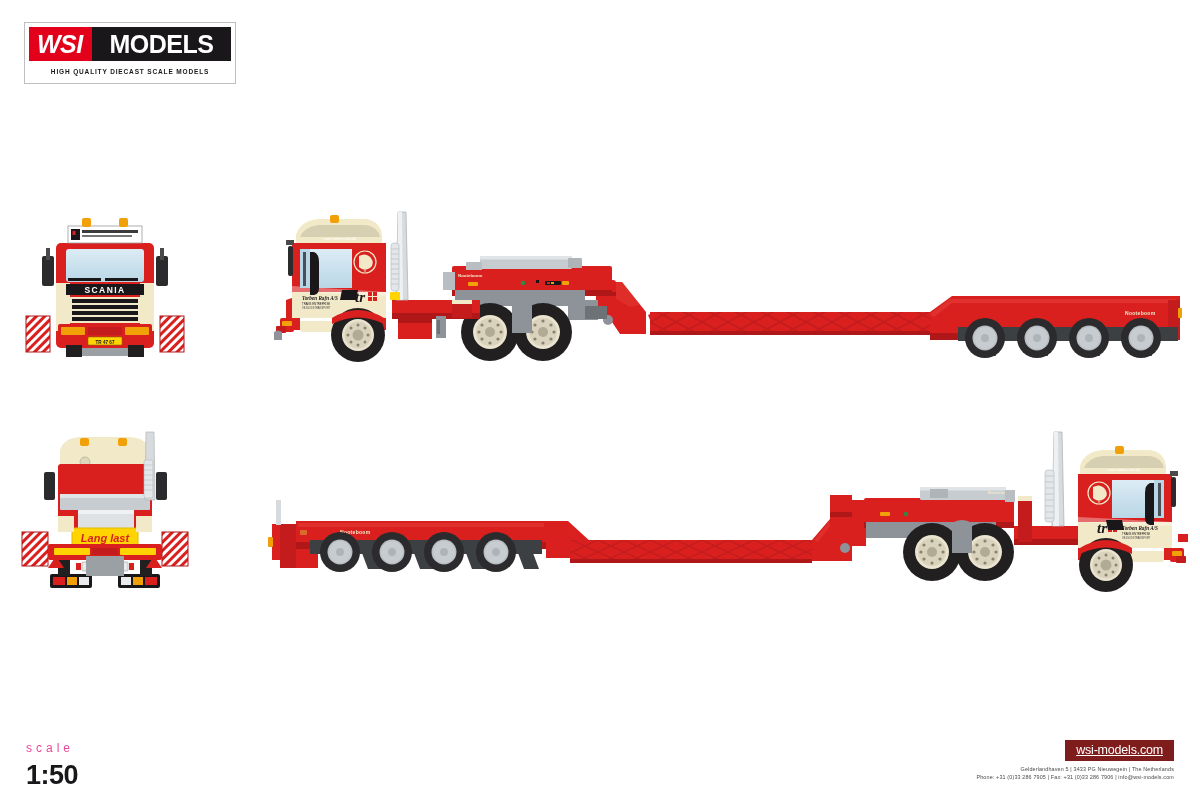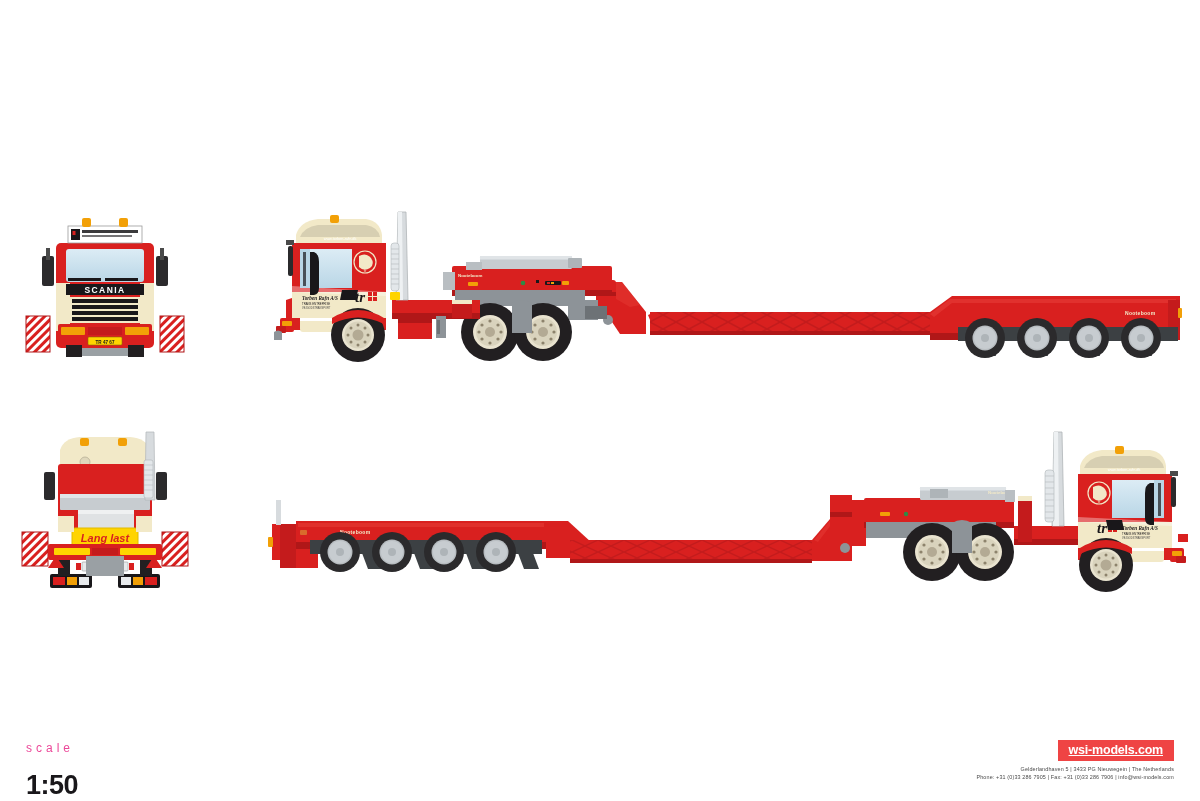--- a/index.html
+++ b/index.html
@@ -57,40 +57,47 @@
     letter-spacing:0.85px;
     color:#19171a;
     margin-top:7px;
   }
   
   .scale-wrap{position:absolute;left:26px;top:741px;}
   .scale-word{
     font-size:12px;letter-spacing:4px;color:#ec4899;font-weight:normal;
   }
   .scale-val{
-    font-size:27px;font-weight:bold;color:#19171a;letter-spacing:-0.5px;margin-top:15px;
+    font-size:27px;font-weight:bold;color:#19171a;letter-spacing:-0.5px;margin-top:5px;
   }
   
   .foot{position:absolute;right:26px;top:740px;text-align:right;width:420px;}
   .foot-url{
     display:inline-block;
-    background:#ef4444;color:#ffffff;font-weight:bold;font-size:12.5px;
+    background:#7f1d1d;color:#ffffff;font-weight:normal;font-size:12.5px;
     padding:3px 11px 4px 11px;letter-spacing:-0.2px;
   }
   .foot-line{
     color:#4a4a4a;font-size:5.4px;letter-spacing:0.15px;margin-top:5px;
   }
   .foot-line2{color:#4a4a4a;font-size:5.4px;letter-spacing:0.15px;margin-top:2px;}
   .stage{position:absolute;left:0;top:0;width:1200px;height:801px;}
 </style>
 </head>
 <body>
 
 <div id="page">
 
+  <div class="logo-wrap">
+    <div class="logo-bar">
+      <div class="logo-red">WSI</div>
+      <div class="logo-black">MODELS</div>
+    </div>
+    <div class="logo-tag">HIGH QUALITY DIECAST SCALE MODELS</div>
+  </div>
 
   <div class="scale-wrap">
     <div class="scale-word">scale</div>
     <div class="scale-val">1:50</div>
   </div>
 
   <div class="foot">
     <div><a class="foot-url" href="#">wsi-models.com</a></div>
     <div class="foot-line">Gelderlandhaven 5  |  3433 PG  Nieuwegein  |  The Netherlands</div>
     <div class="foot-line2">Phone: +31 (0)33 286 7905 | Fax: +31 (0)33 286 7906 | info@wsi-models.com</div>

